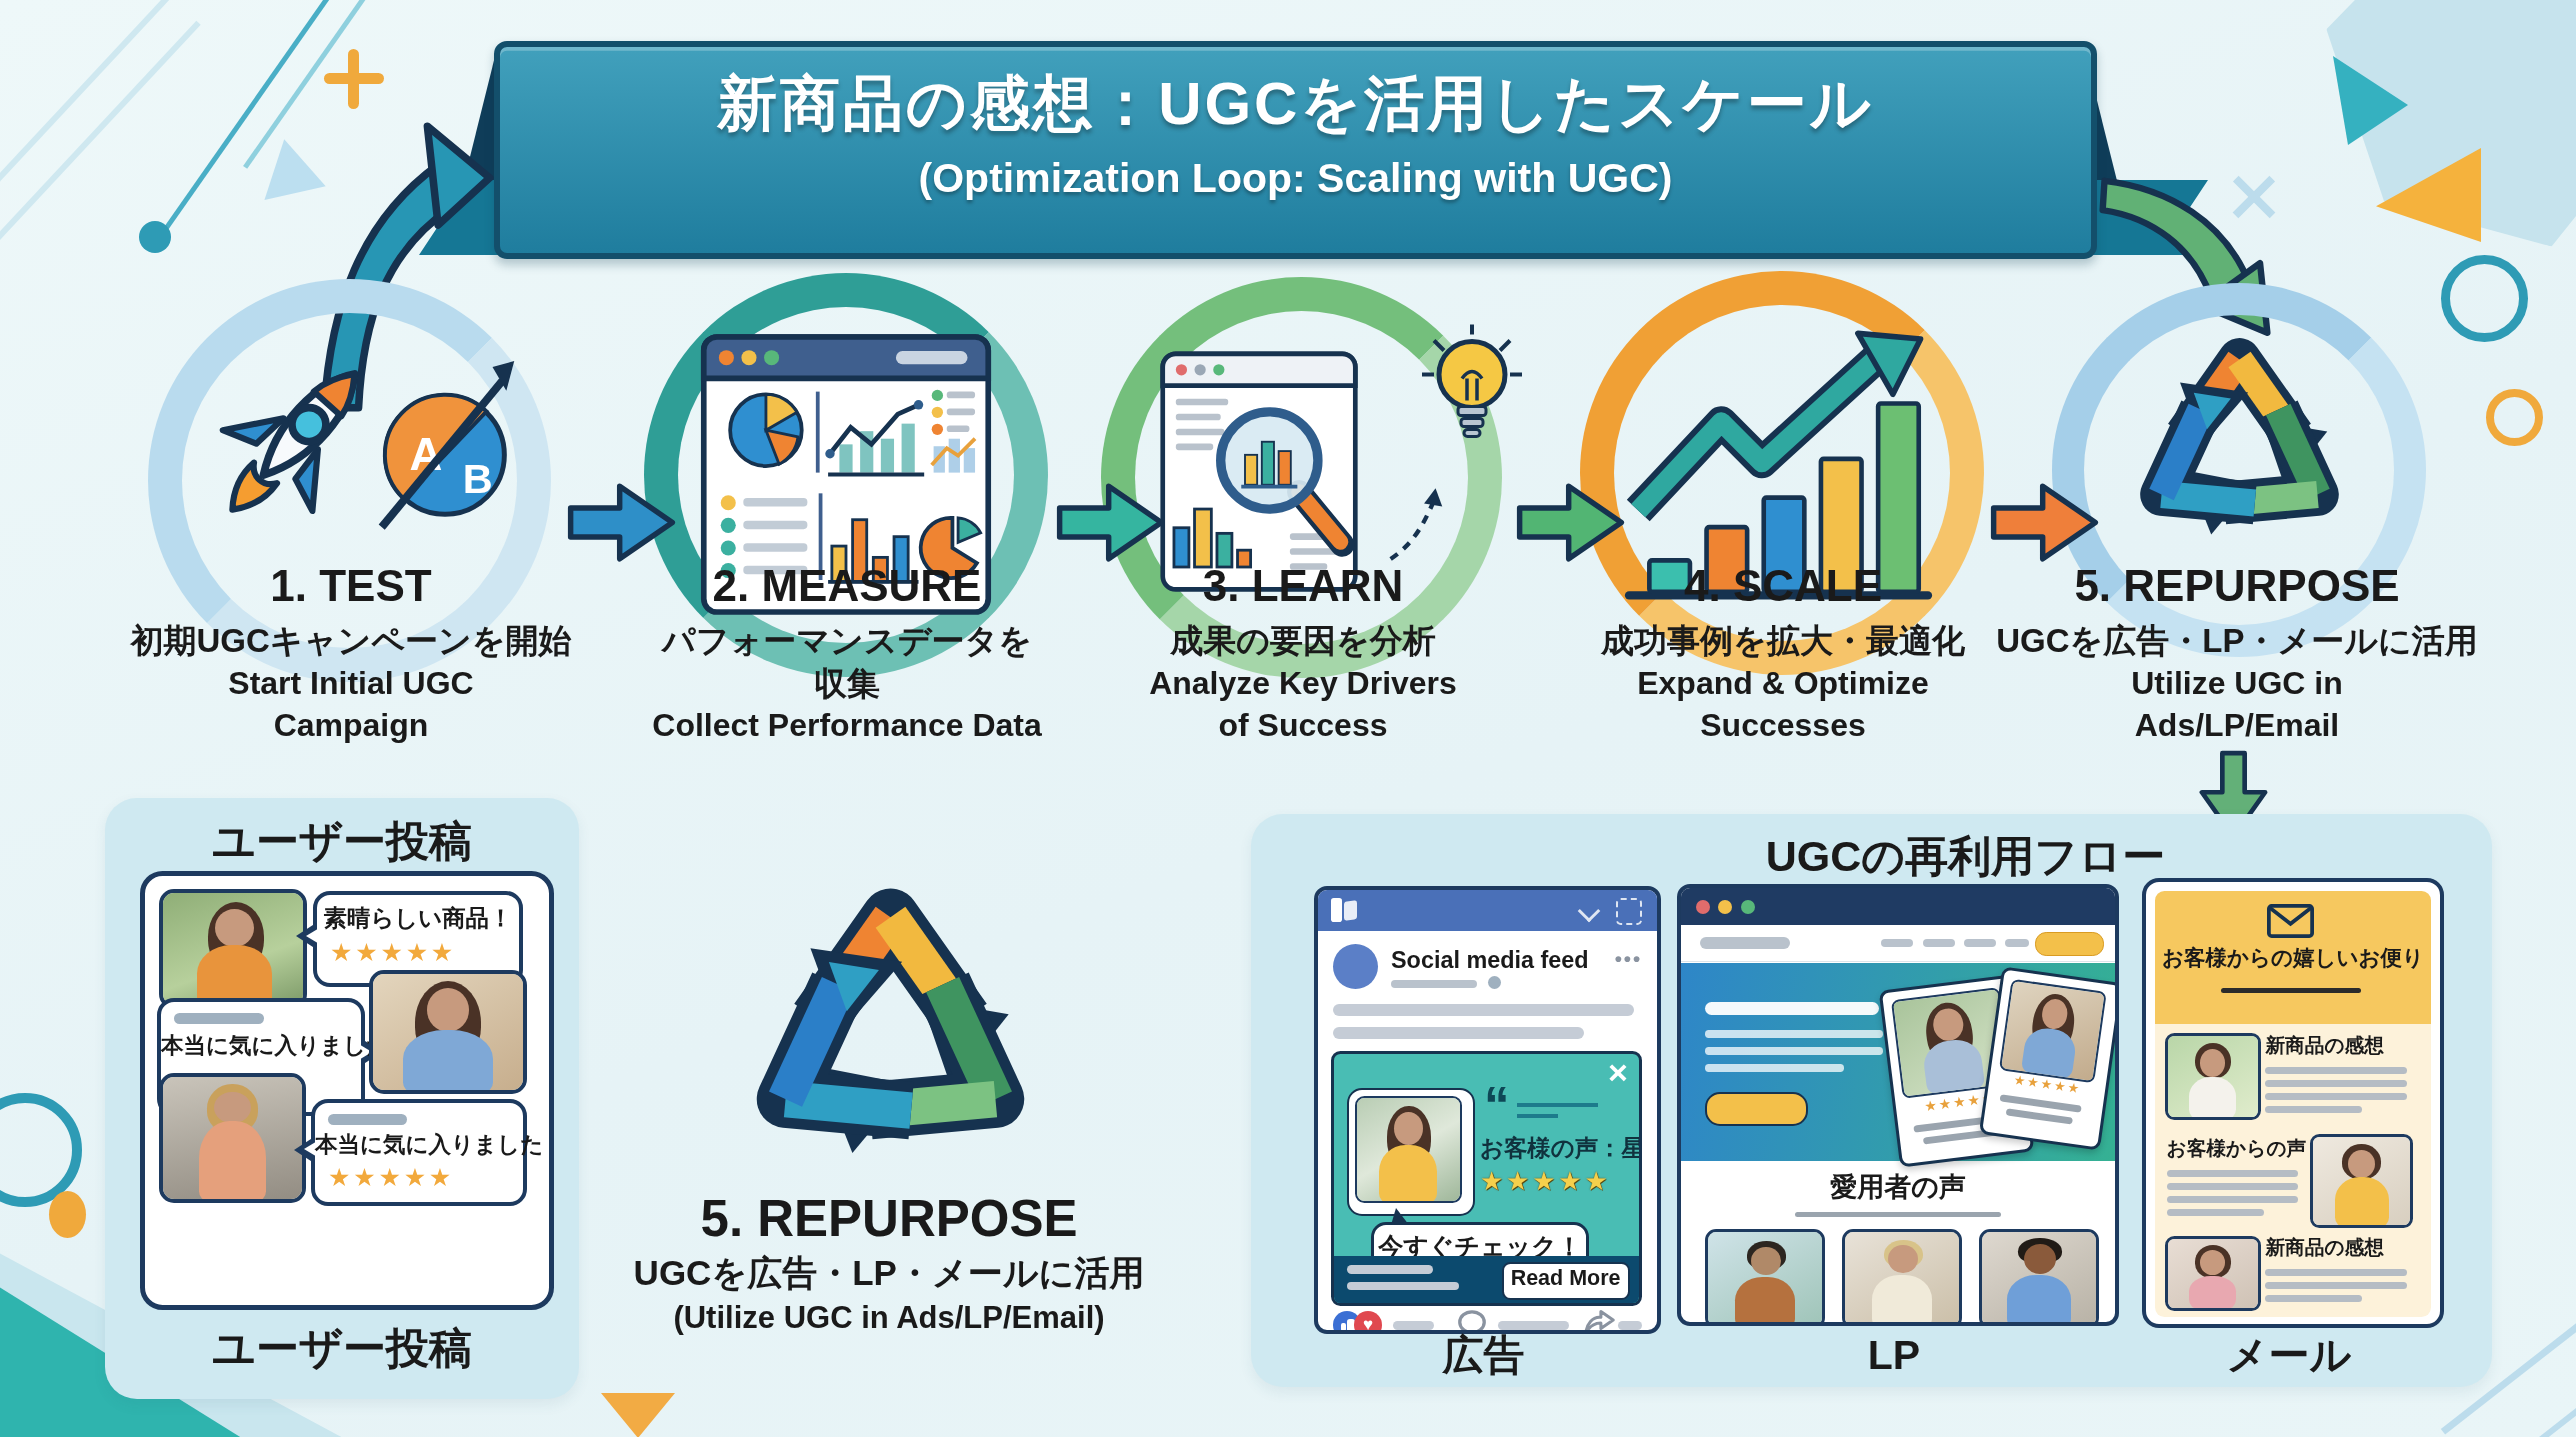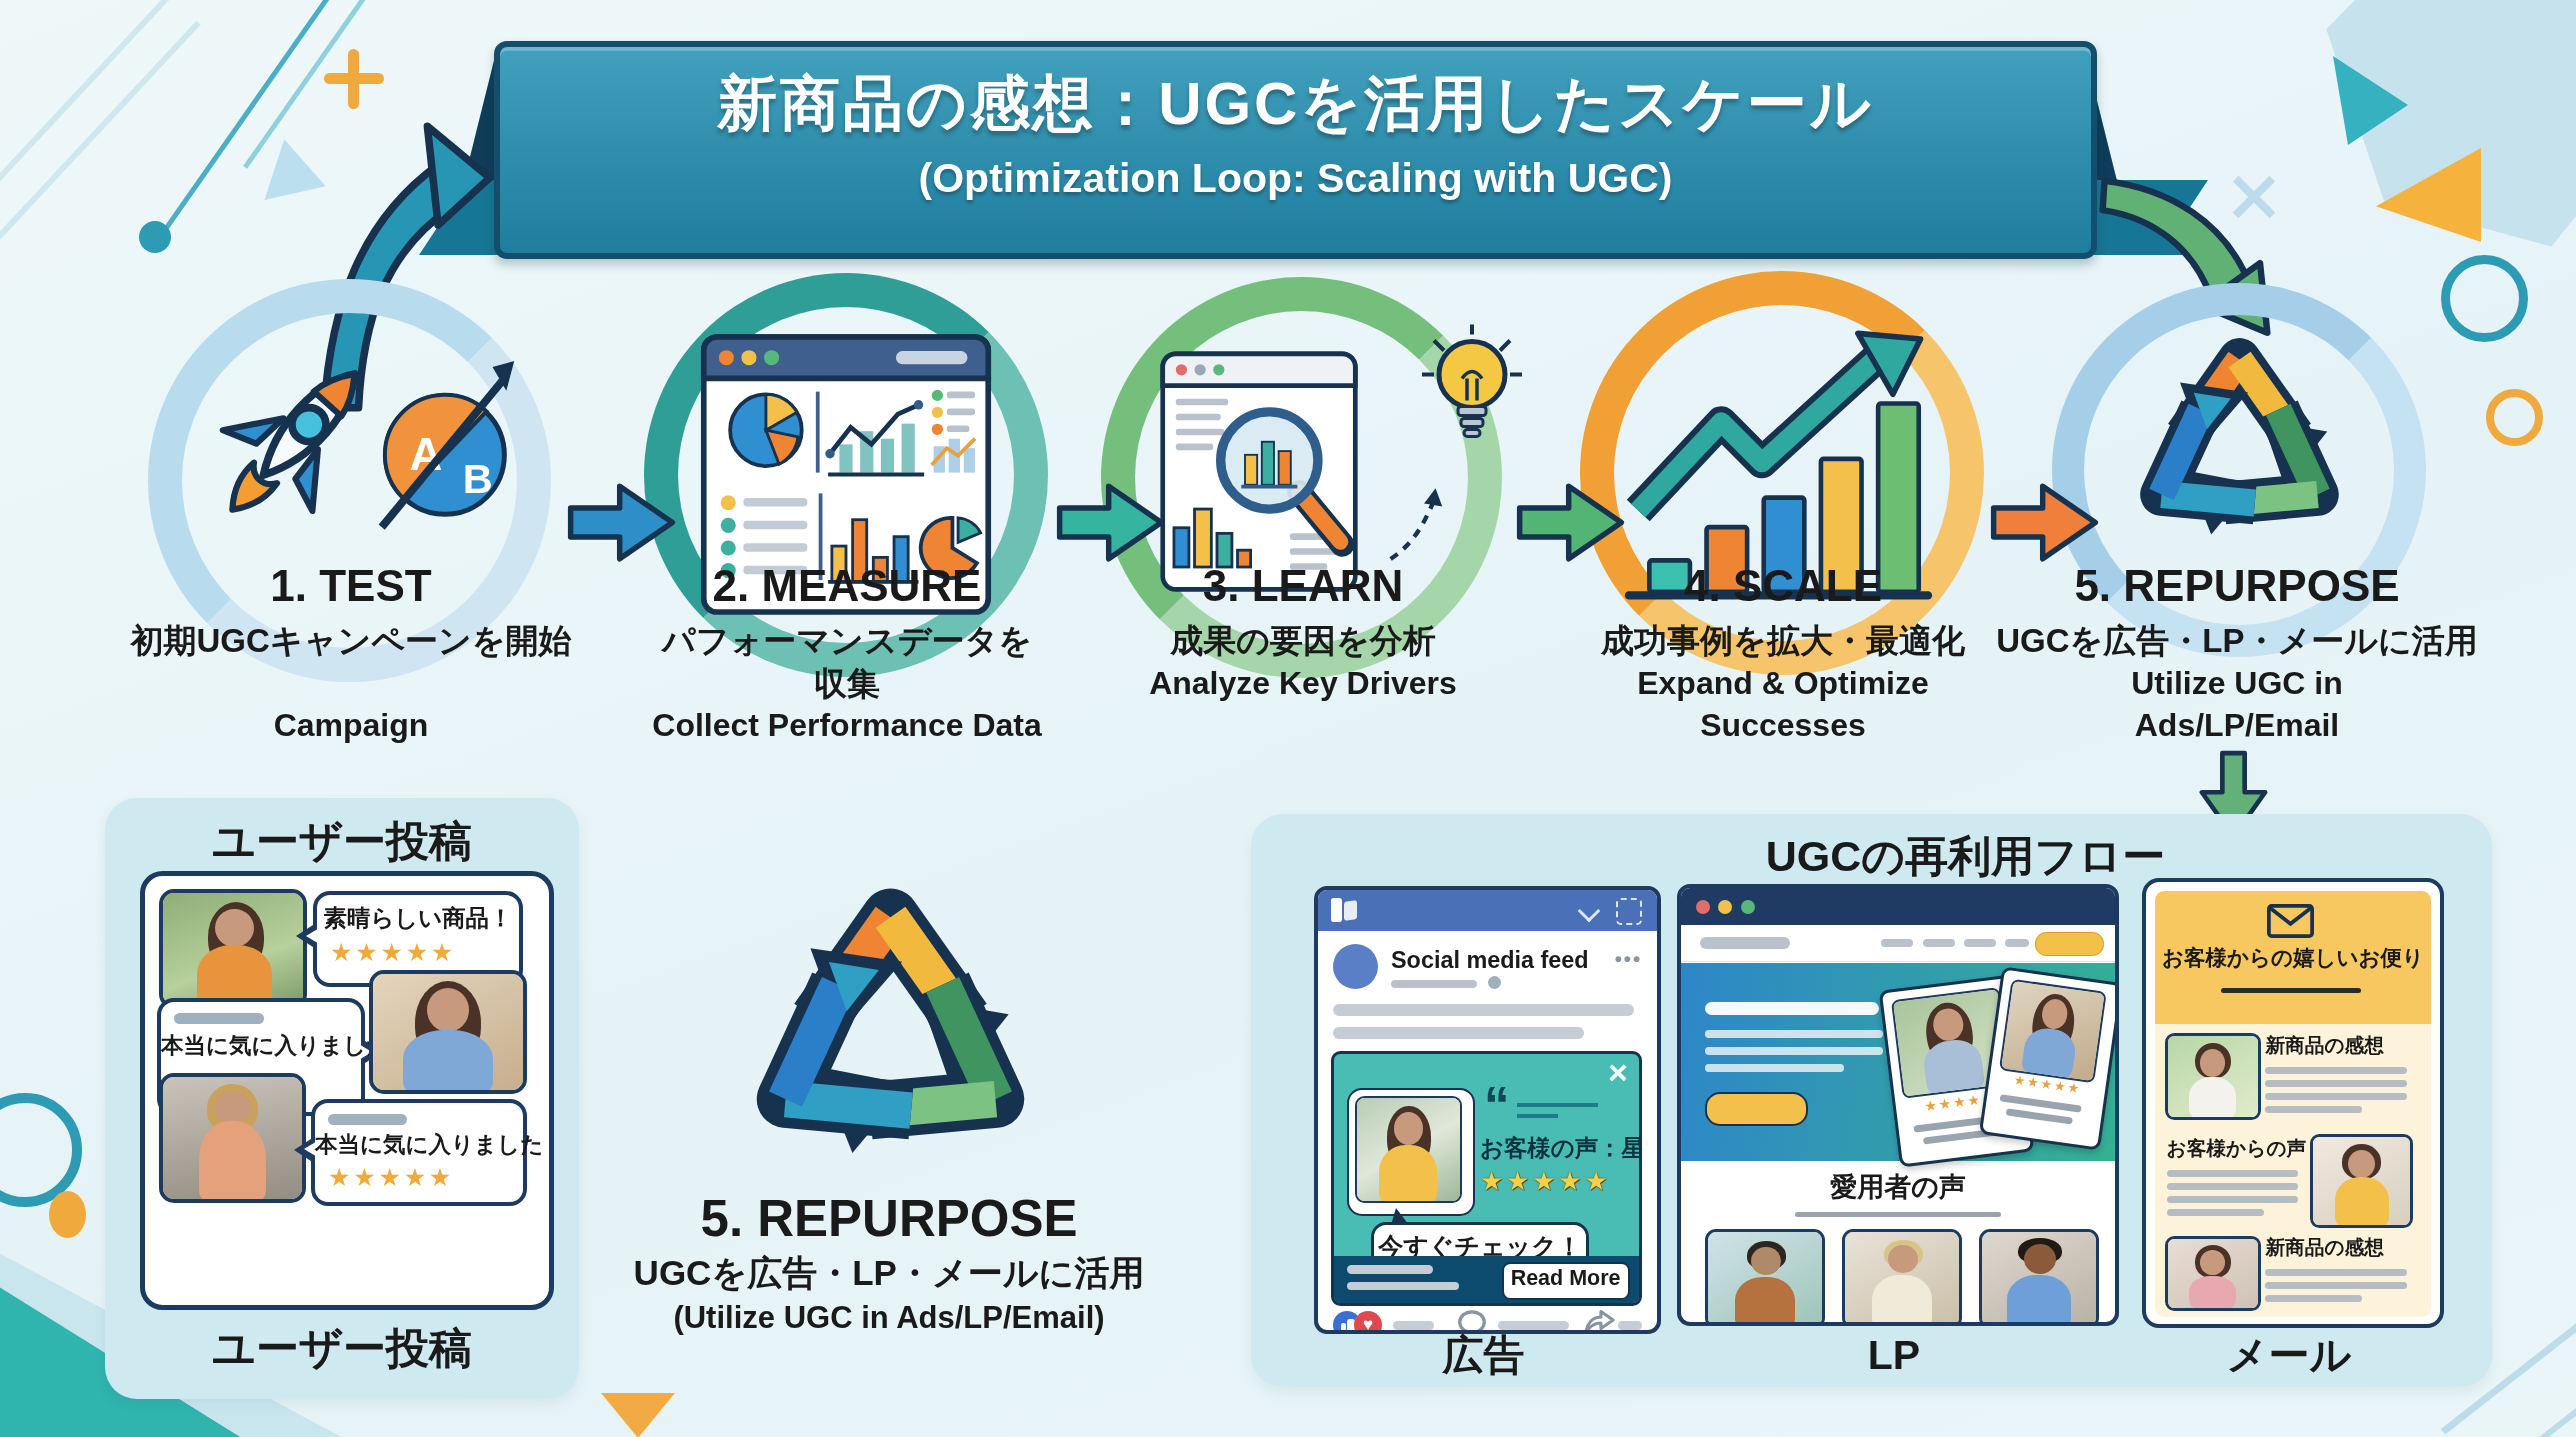--- a/index.html
+++ b/index.html
@@ -241,30 +241,32 @@
     <polyline points="28,200 118,104 162,148 296,26" fill="none" stroke="#2fa8a0" stroke-width="21" stroke-linejoin="round"></polyline>
     <polygon points="266,8 334,14 304,74" fill="#2fa8a0" stroke="#16324f" stroke-width="6" stroke-linejoin="round"></polygon>
   </svg>
 
   <svg style="left:2127px;top:337px" width="225" height="225" viewBox="0 0 200 200">
       <use href="#recyc"></use>
     </svg>
 
   <div class="t" style="left:70px;top:562px;width:562px;font-size:44px">1. TEST</div>
   <div class="t" style="left:70px;top:623px;width:562px;font-size:33px">初期UGCキャンペーンを開始</div>
+  <div class="t" style="left:70px;top:666px;width:562px;font-size:32px">Start Initial UGC</div>
   <div class="t" style="left:70px;top:708px;width:562px;font-size:32px">Campaign</div>
 
   <div class="t" style="left:566px;top:562px;width:562px;font-size:44px">2. MEASURE</div>
   <div class="t" style="left:566px;top:623px;width:562px;font-size:33px">パフォーマンスデータを</div>
   <div class="t" style="left:566px;top:666px;width:562px;font-size:33px">収集</div>
   <div class="t" style="left:566px;top:708px;width:562px;font-size:32px">Collect Performance Data</div>
 
   <div class="t" style="left:1022px;top:562px;width:562px;font-size:44px">3. LEARN</div>
   <div class="t" style="left:1022px;top:623px;width:562px;font-size:33px">成果の要因を分析</div>
   <div class="t" style="left:1022px;top:666px;width:562px;font-size:32px">Analyze Key Drivers</div>
+  <div class="t" style="left:1022px;top:708px;width:562px;font-size:32px">of Success</div>
 
   <div class="t" style="left:1502px;top:562px;width:562px;font-size:44px">4. SCALE</div>
   <div class="t" style="left:1502px;top:623px;width:562px;font-size:33px">成功事例を拡大・最適化</div>
   <div class="t" style="left:1502px;top:666px;width:562px;font-size:32px">Expand &amp; Optimize</div>
   <div class="t" style="left:1502px;top:708px;width:562px;font-size:32px">Successes</div>
 
   <div class="t" style="left:1956px;top:562px;width:562px;font-size:44px">5. REPURPOSE</div>
   <div class="t" style="left:1956px;top:623px;width:562px;font-size:33px">UGCを広告・LP・メールに活用</div>
   <div class="t" style="left:1956px;top:666px;width:562px;font-size:32px">Utilize UGC in</div>
   <div class="t" style="left:1956px;top:708px;width:562px;font-size:32px">Ads/LP/Email</div>

